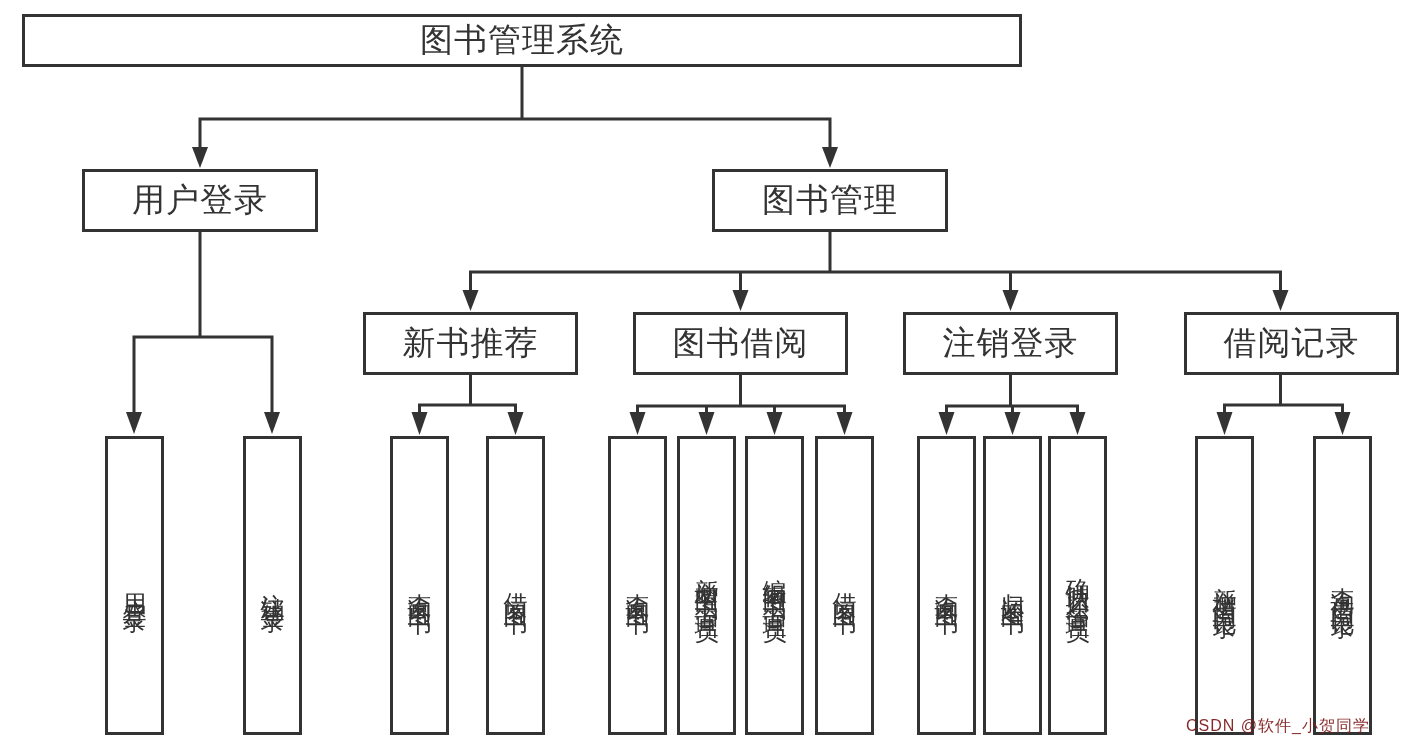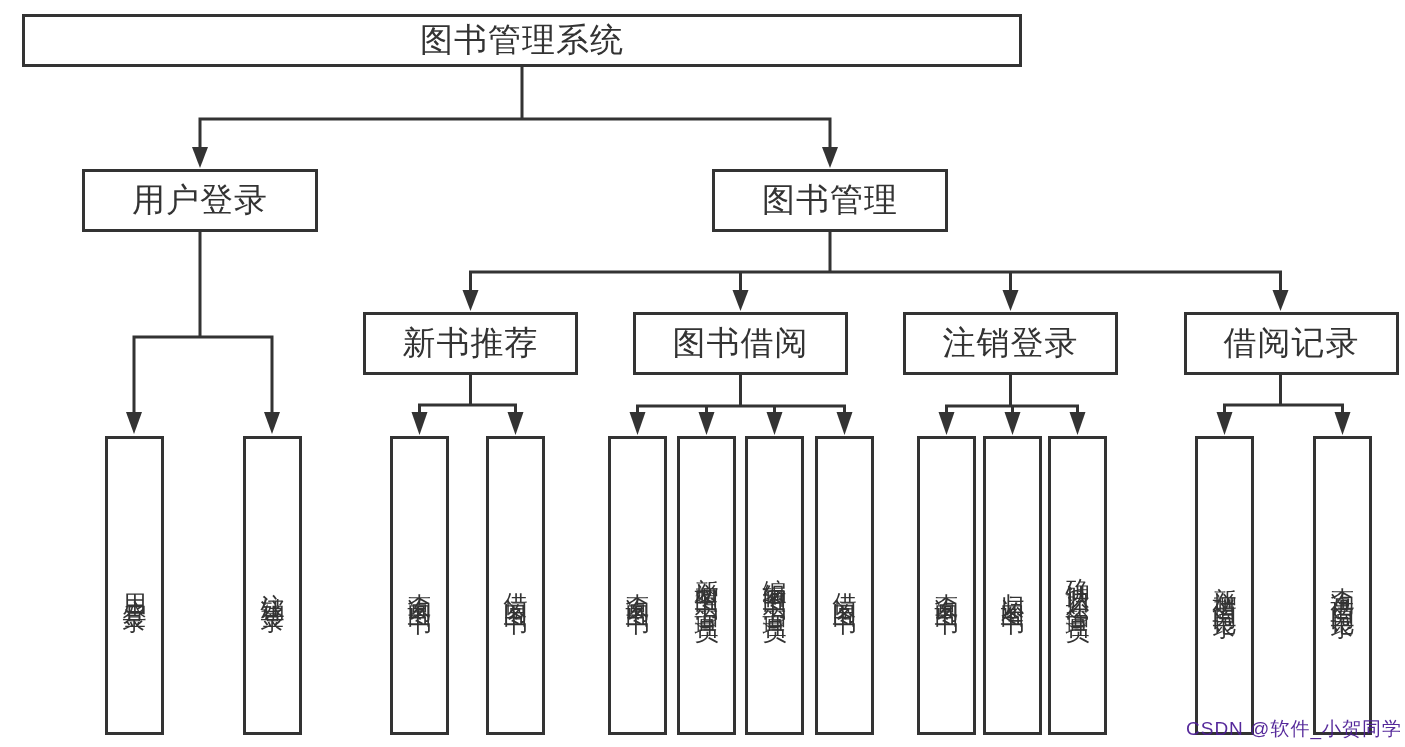--- a/index.html
+++ b/index.html
@@ -60,23 +60,23 @@
   .leaf-8  { left: 815px; }
   .leaf-9  { left: 917px; }
   .leaf-10 { left: 983px; }
   .leaf-11 { left: 1048px; }
   .leaf-12 { left: 1195px; }
   .leaf-13 { left: 1313px; }
   #watermark {
     position: absolute;
     left: 1186px;
     top: 716px;
-    font-size: 19px;
+    font-size: 16px;
     letter-spacing: 1px;
-    color: #4c1d95;
+    color: #7f1d1d;
     opacity: 0.95;
     white-space: nowrap;
     z-index: 5;
   }
 </style>
 </head>
 <body>
 
 <div id="canvas">
 

